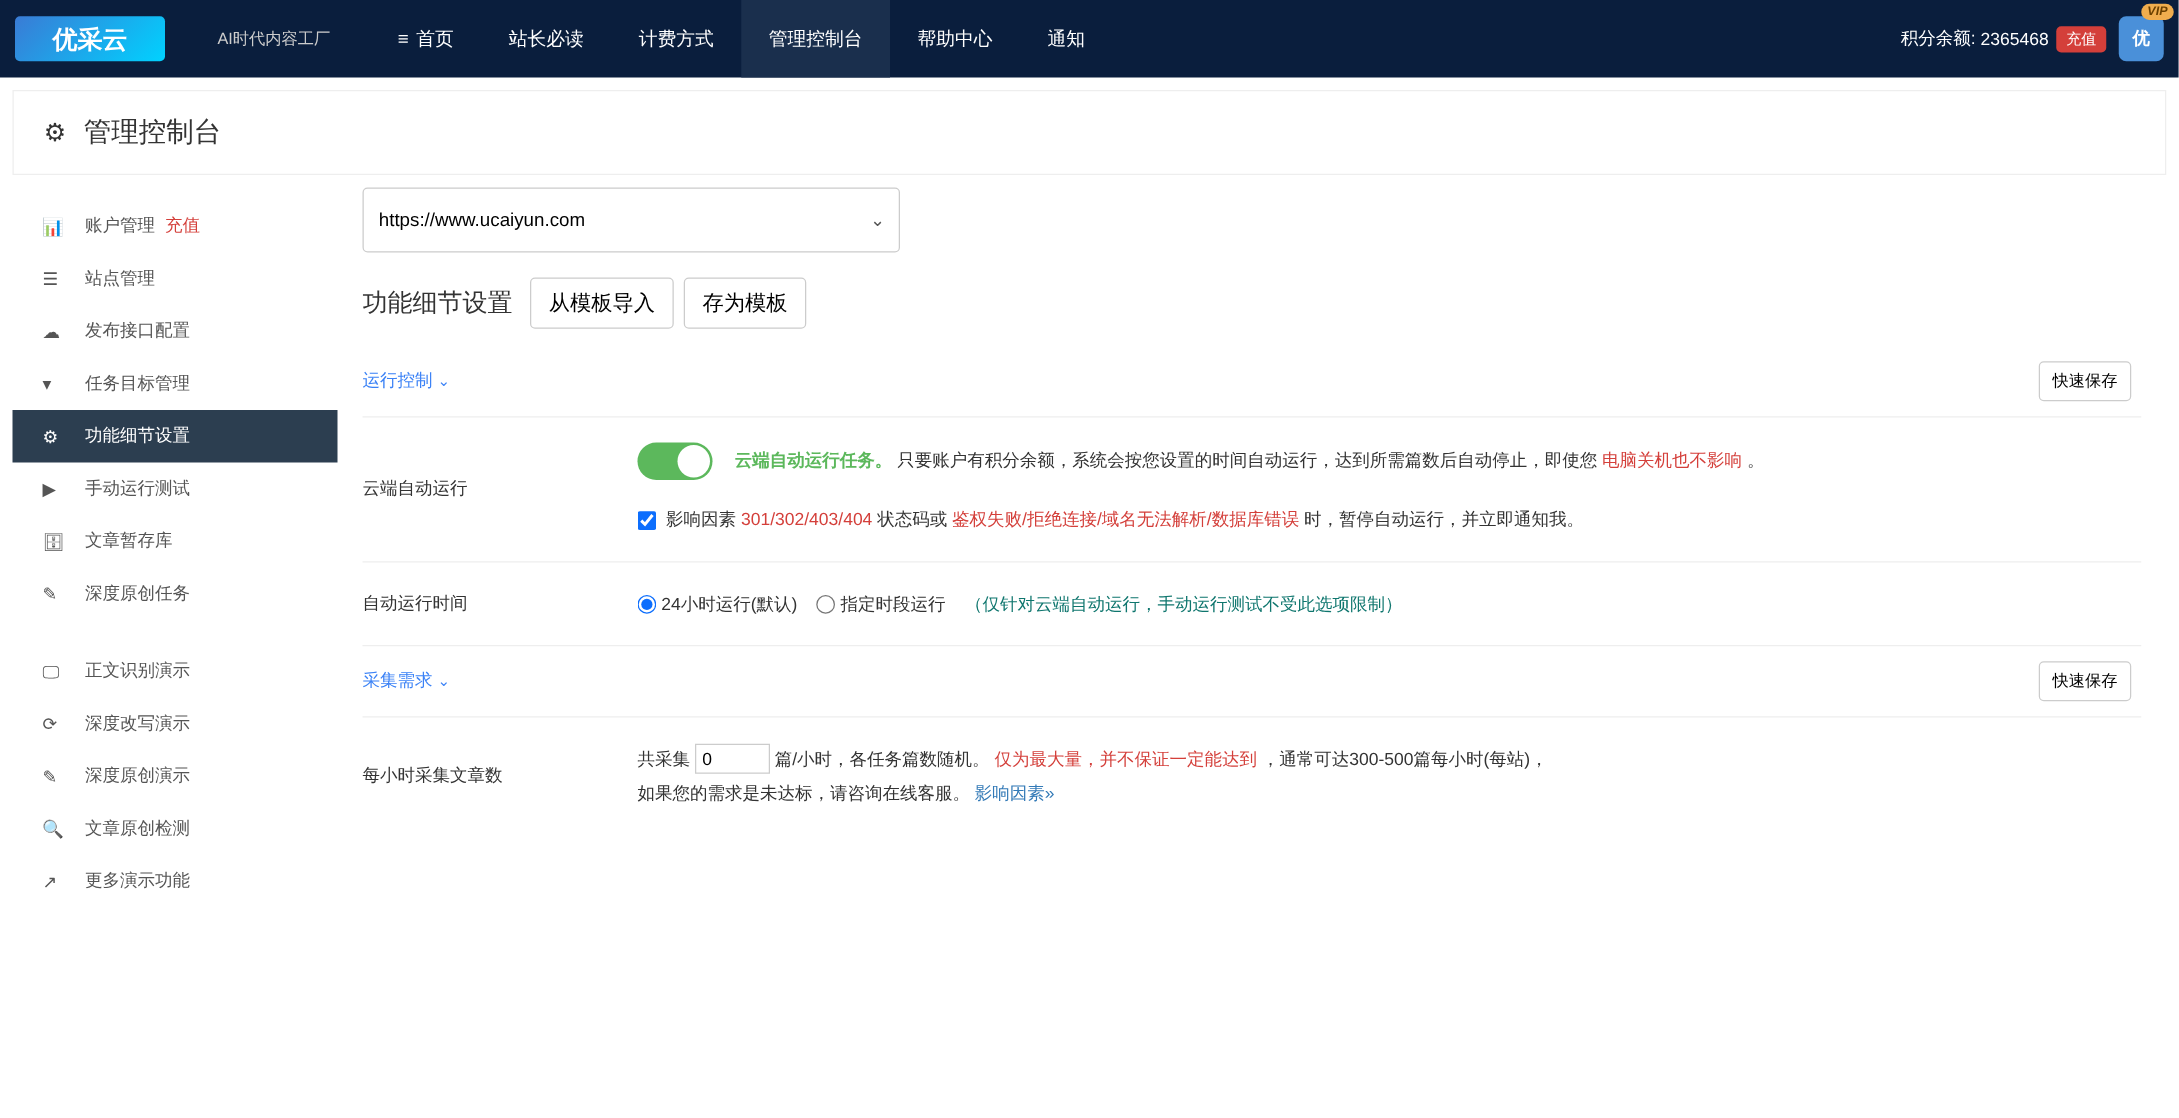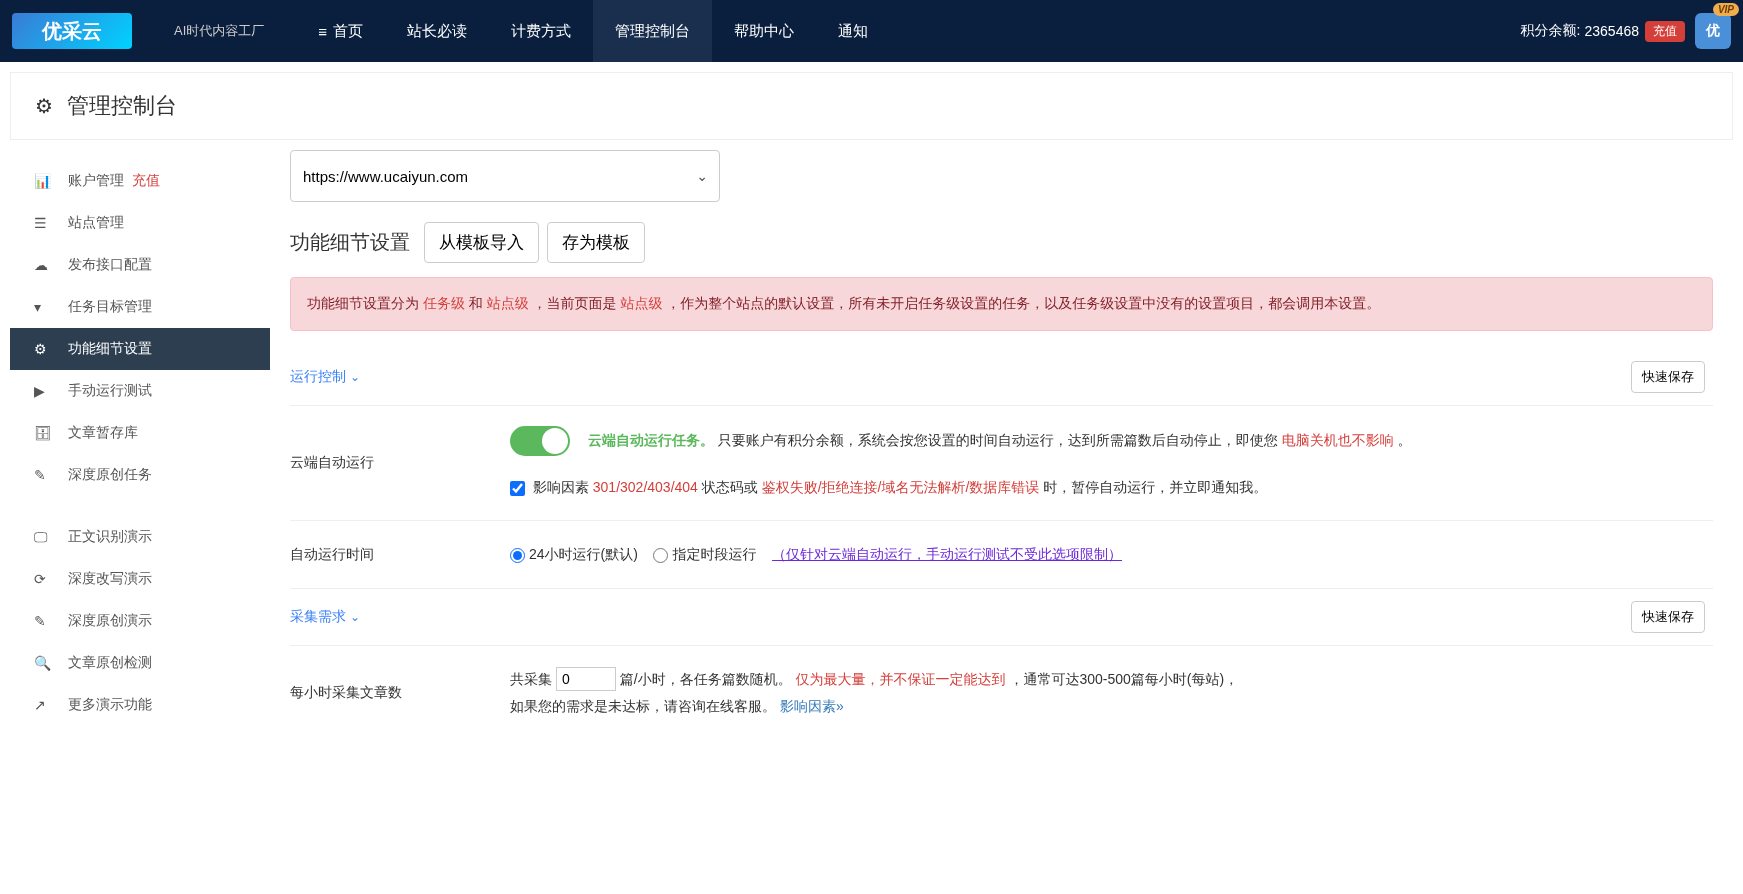--- a/index.html
+++ b/index.html
@@ -49,21 +49,21 @@
 .panel-header { display: flex; align-items: center; padding: 12px 0; border-bottom: 1px solid #eee; }
 .panel-title { color: #3b82f6; cursor: pointer; }
 .panel-title .chev { font-size: 12px; margin-left: 4px; }
 .panel-header .btn-sm { margin-left: auto; }
 
 .form-row { display: flex; padding: 20px 0; border-bottom: 1px solid #eee; }
 .form-label { width: 220px; color: #333; display: flex; align-items: center; }
 .form-content { flex: 1; line-height: 1.9; color: #333; }
 .green { color: #5cb85c; font-weight: bold; }
 .red { color: #d43f3a; }
-.gray { color: #6d28d9; text-decoration: underline; }
+.gray { color: #0f766e; }
 .link { color: #337ab7; cursor: pointer; margin-top: 44px; }
 
 .switch { width: 60px; height: 30px; background: #5cb85c; border-radius: 15px; position: relative; display: inline-block; vertical-align: middle; margin-right: 14px; cursor: pointer; }
 .switch::after { content: ""; position: absolute; width: 26px; height: 26px; background: #fff; border-radius: 50%; top: 2px; right: 2px; }
 
 input[type=checkbox], input[type=radio] { width: 15px; height: 15px; vertical-align: middle; margin-right: 4px; accent-color: #0d6efd; }
 .num-input { width: 60px; border: 1px solid #ccc; padding: 3px 5px; font-size: 14px; }
 </style>
 </head>
 <body>
@@ -166,29 +166,20 @@
       </select>
       <span class="select-caret">⌄</span>
     </div>
 
     <div class="section-title-row">
       <h2>功能细节设置</h2>
       <button class="btn">从模板导入</button>
       <button class="btn">存为模板</button>
     </div>
 
-    <div class="alert">
-      <span>功能细节设置分为</span>
-      <span class="tag-red">任务级</span>
-      <span>和</span>
-      <span class="tag-red">站点级</span>
-      <span>，当前页面是</span>
-      <span class="tag-red">站点级</span>
-      <span>，作为整个站点的默认设置，所有未开启任务级设置的任务，以及任务级设置中没有的设置项目，都会调用本设置。</span>
-    </div>
 
     
     <div class="panel-header">
       <span class="panel-title"><span>运行控制</span><span class="chev">⌄</span></span>
       <button class="btn btn-sm">快速保存</button>
     </div>
 
     <div class="form-row">
       <div class="form-label">云端自动运行</div>
       <div class="form-content">

